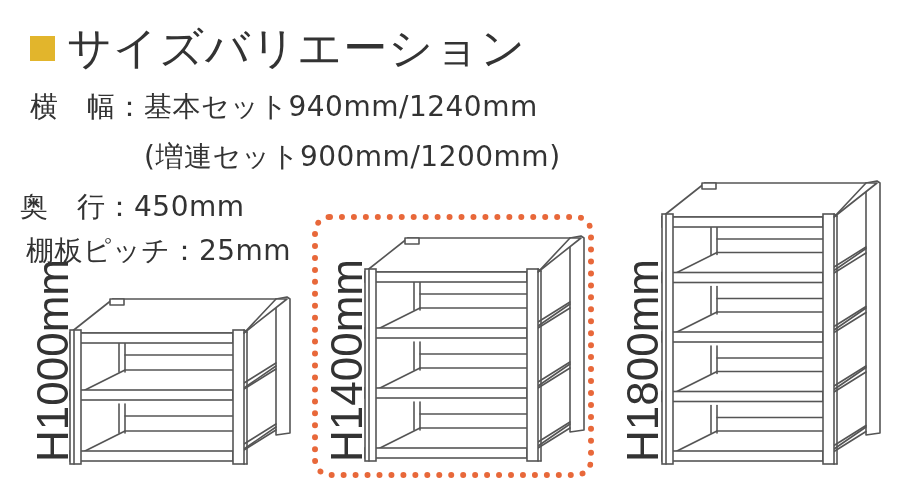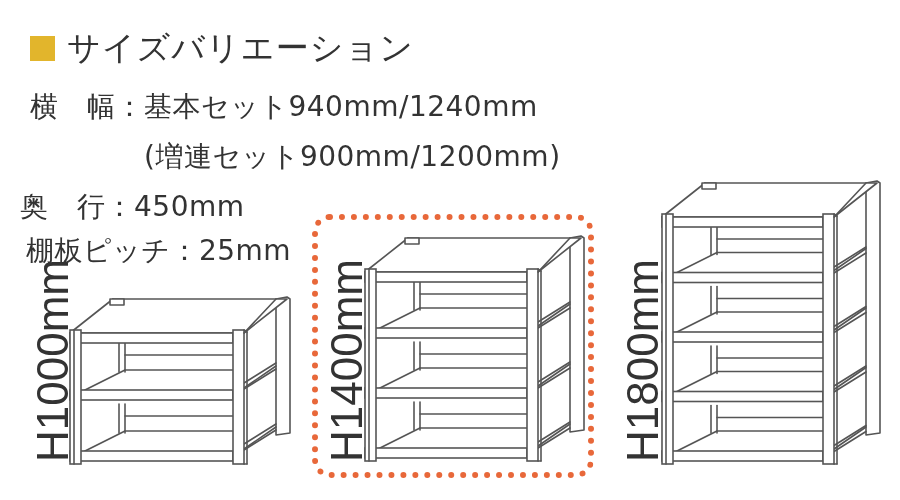--- a/index.html
+++ b/index.html
@@ -1,20 +1,20 @@
 <!DOCTYPE html>
 <html><head>
 <meta charset="utf-8">
 <style>
   html, body { margin:0; padding:0; background:#ffffff; }
   body { width:900px; height:500px; position:relative; overflow:hidden;
          font-family:"DejaVu Sans", "Liberation Sans", sans-serif; color:#333333; }
   .title { position:absolute; left:30px; top:26px; height:44px; display:flex; align-items:center; }
   .title .sq { width:25px; height:25px; margin-right:12px; }
-  .title .txt { font-size:33px; letter-spacing:1px; color:#333; }
+  .title .txt { font-size:44px; letter-spacing:1px; color:#333; }
   .spec { position:absolute; font-size:28px; white-space:nowrap; color:#333; letter-spacing:0.5px; }
   .spec .lbl { display:inline-block; }
   .vlabel { position:absolute; font-family:"Liberation Sans", sans-serif; font-size:44px; color:#333;
             transform:rotate(-90deg); transform-origin:left top; white-space:nowrap; }
   .rack { position:absolute; left:0; top:0; }
   .highlight { position:absolute; left:312px; top:214px; width:282px; height:264px;
                border:6px dotted #e8683a; border-radius:18px; box-sizing:border-box; }
 </style>
 </head>
 <body>

